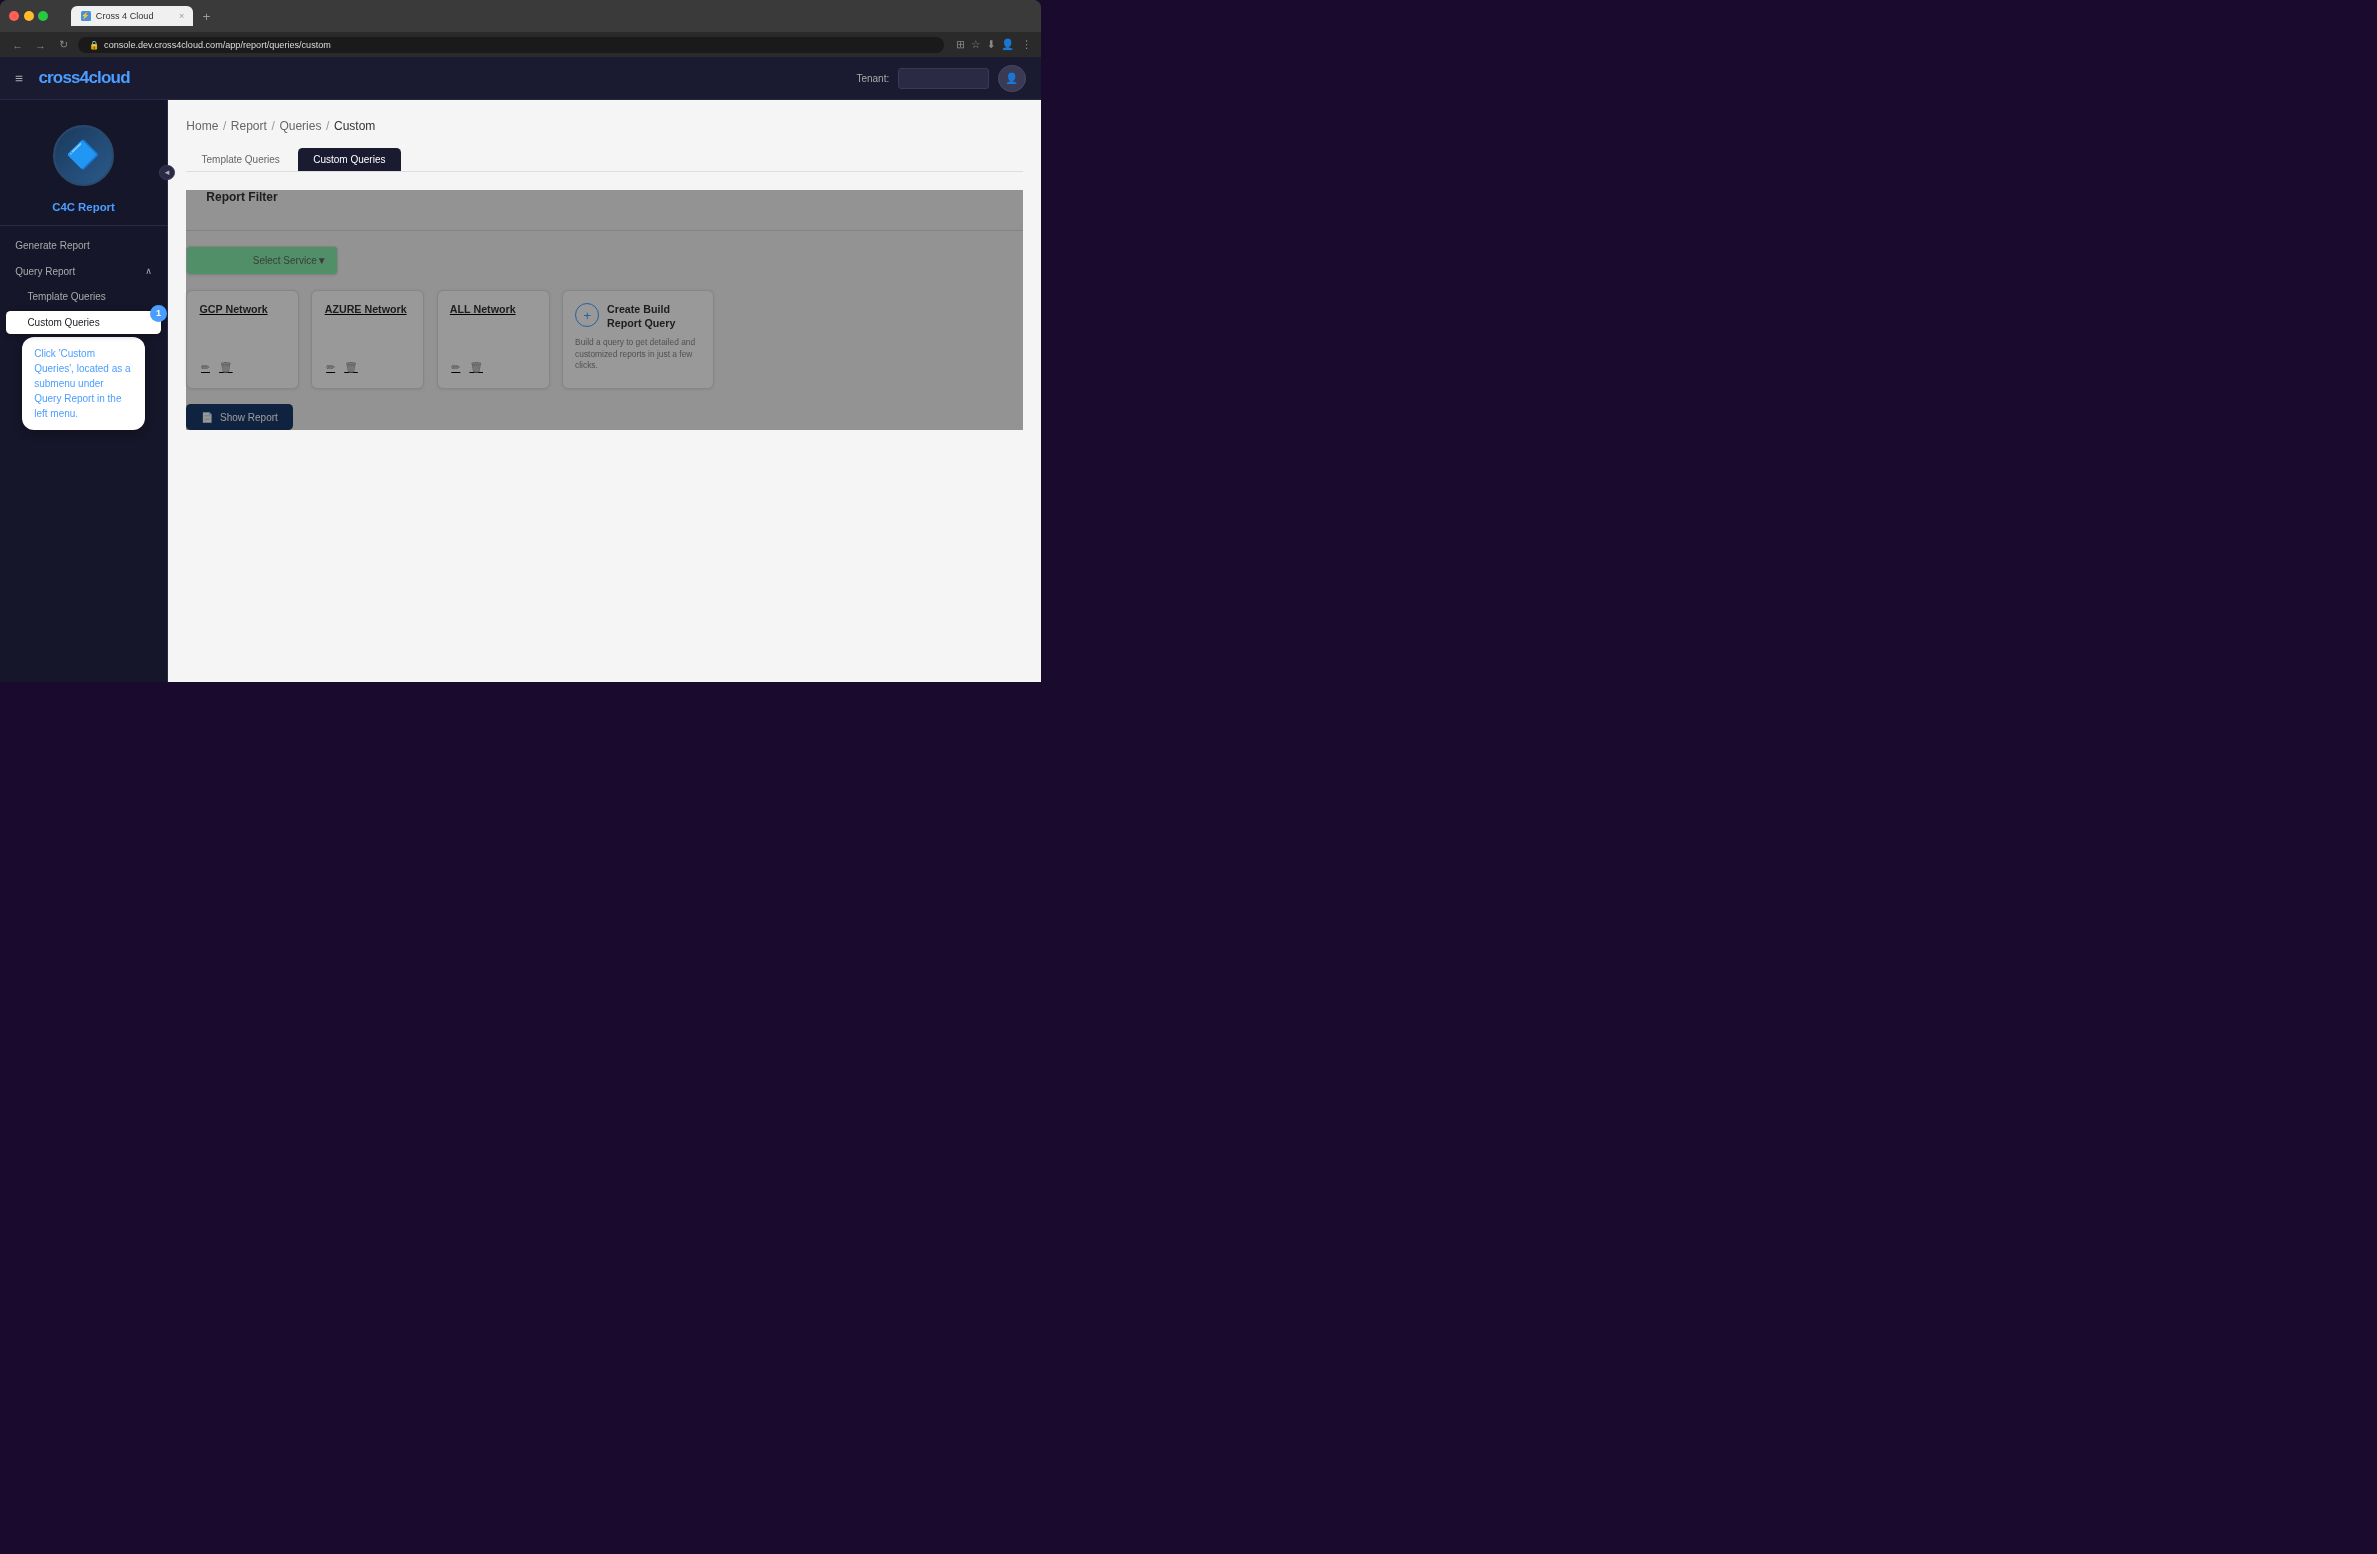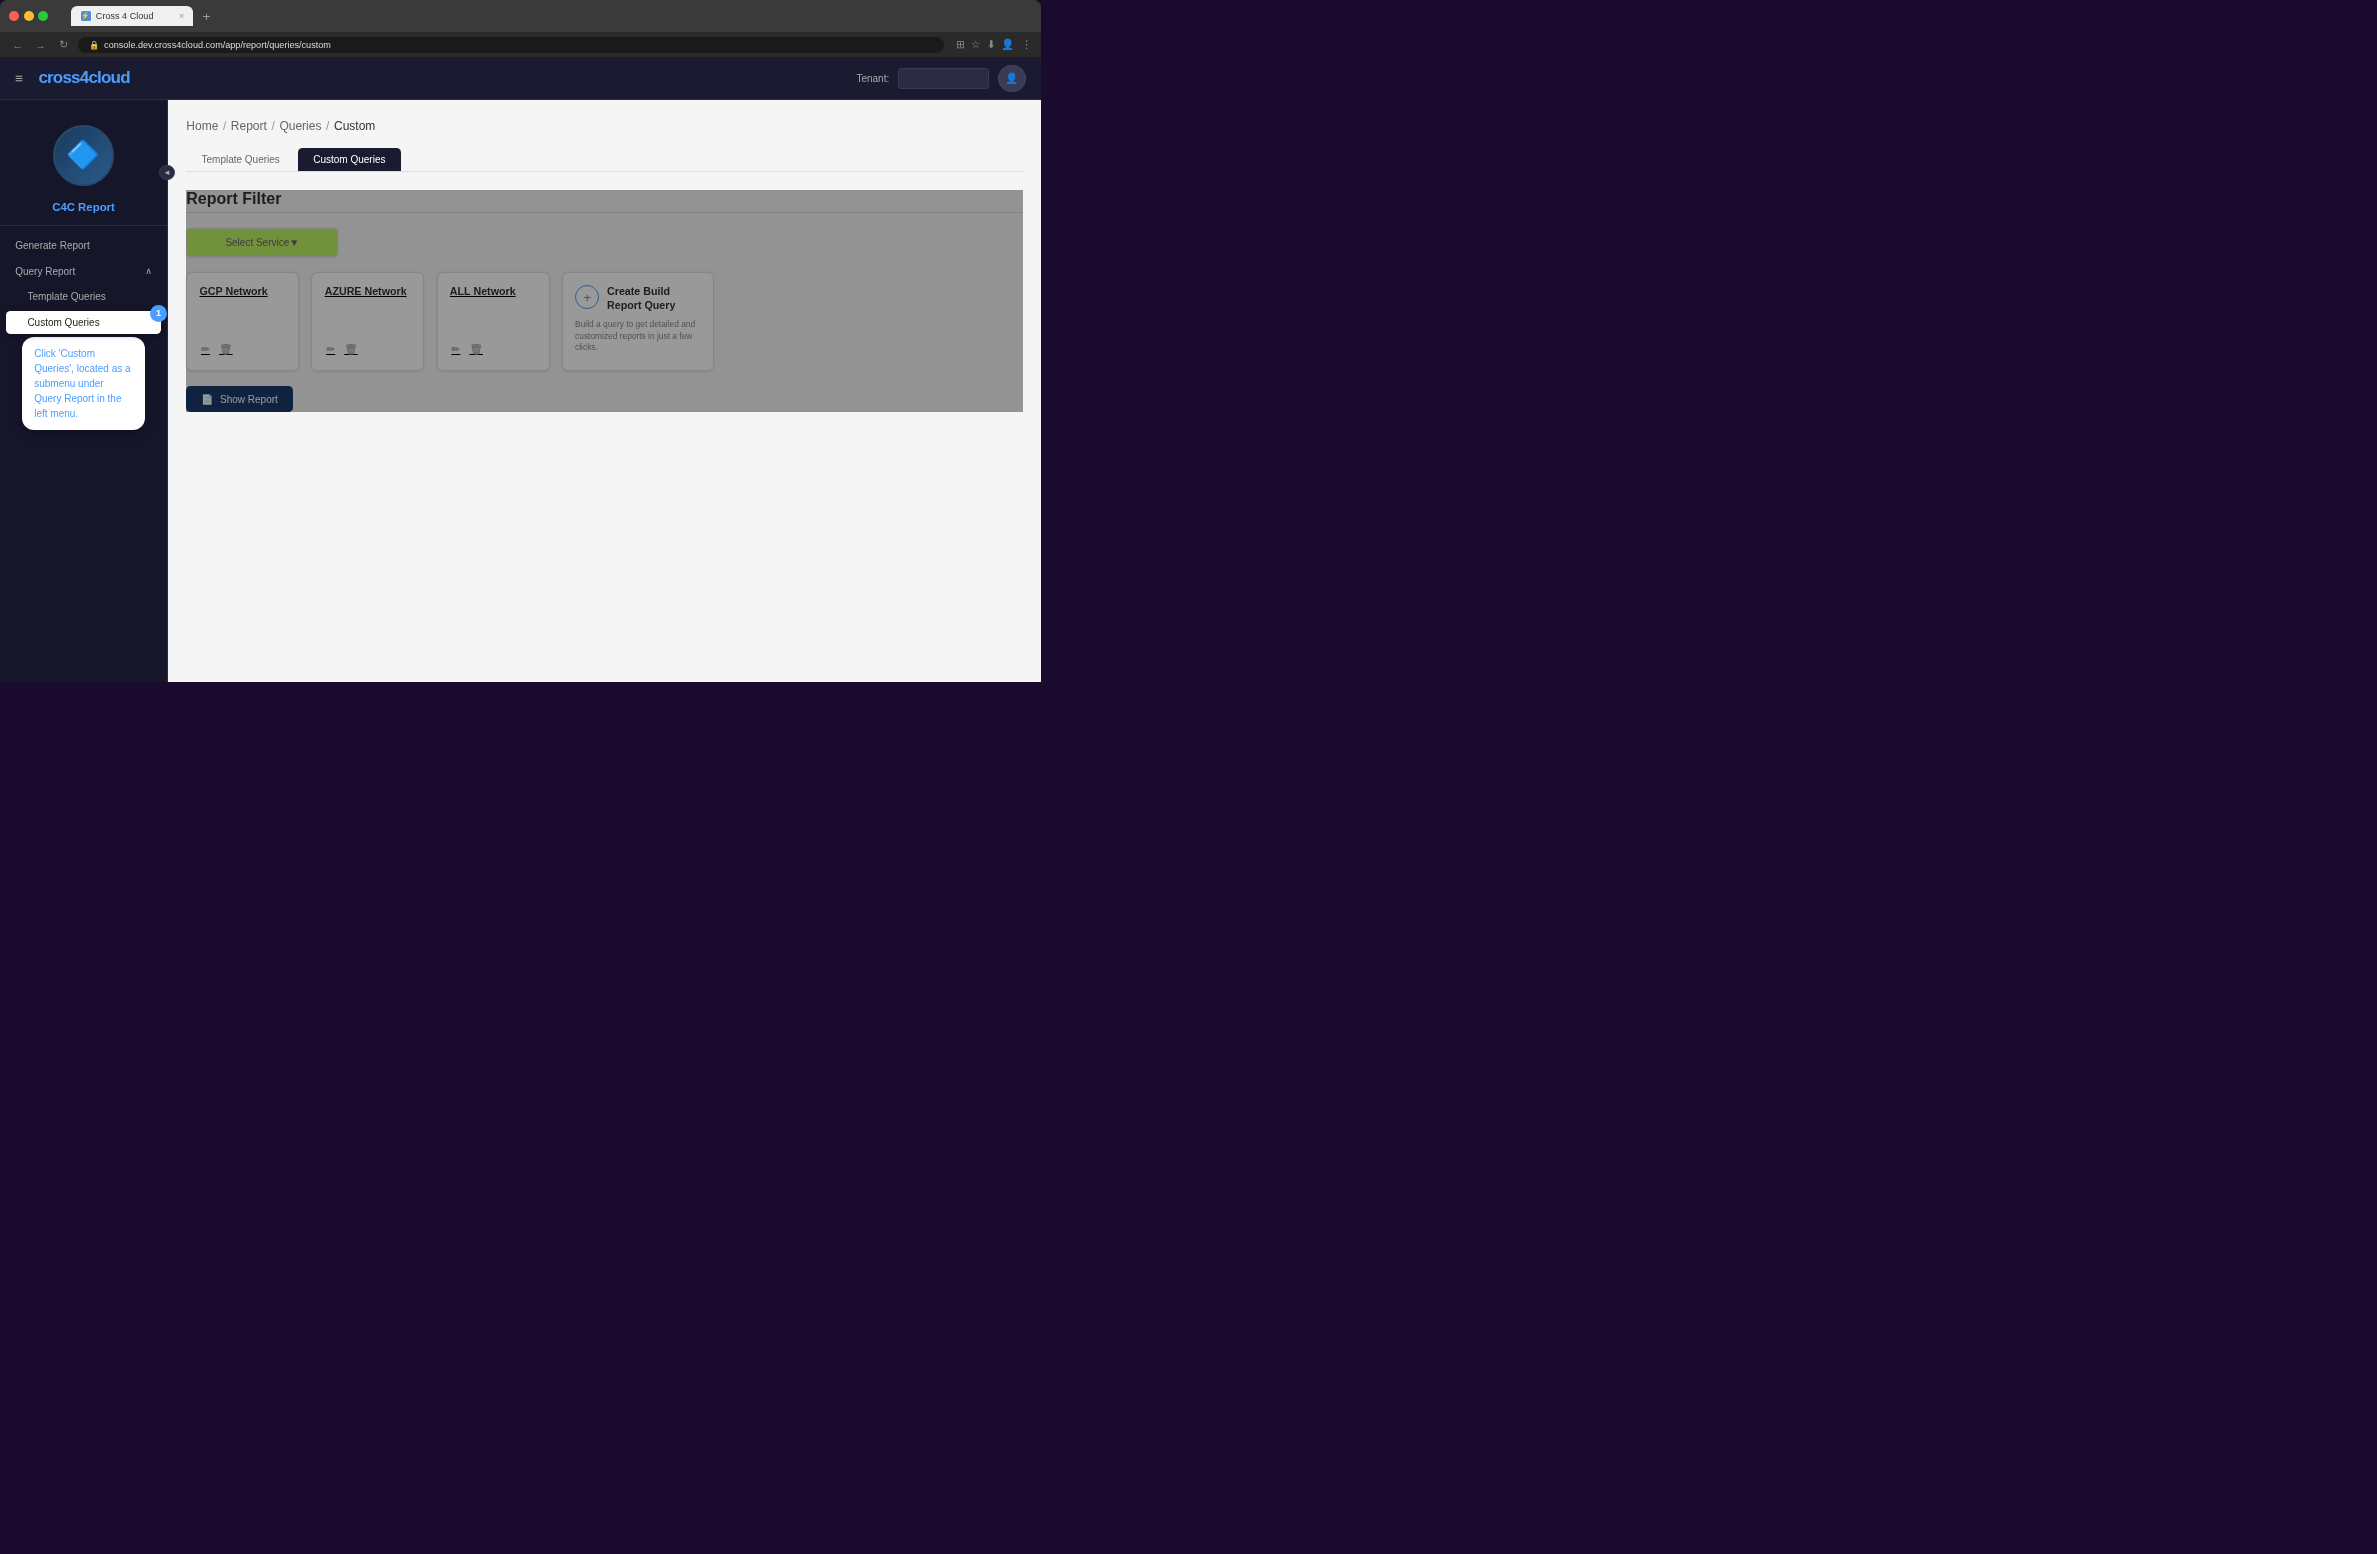--- a/index.html
+++ b/index.html
@@ -401,38 +401,39 @@
       color: #666;
     }
 
     .tab-btn.active {
       background: #1a1a30;
       color: white;
     }
 
     
     .section-title {
-      font-size: 16px;
+      font-size: 12px;
       font-weight: 600;
       color: #333;
-      margin-bottom: 4px;
+      margin-bottom: 26px;
+      padding-left: 20px;
     }
 
     .section-divider {
       border: none;
       border-top: 0.8px solid #ddd;
       margin-bottom: 15.2px;
     }
 
     
     .select-service {
       display: flex;
       align-items: center;
-      justify-content: center;
-      background: #bef264;
+      justify-content: flex-end;
+      background: #86efac;
       border: 0.8px solid #ddd;
       border-radius: 4.6px;
       padding: 7.6px 10.7px;
       width: 152px;
       cursor: pointer;
       font-size: 10px;
       color: #666;
       margin-bottom: 15.2px;
       box-shadow: 0 0.8px 2.3px rgba(0,0,0,0.08);
     }

